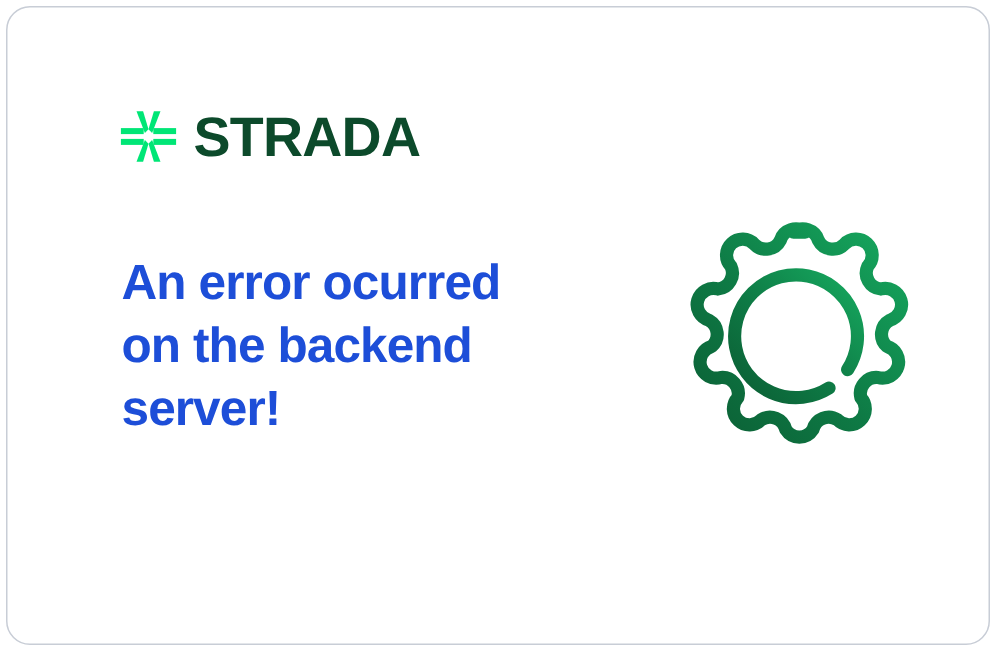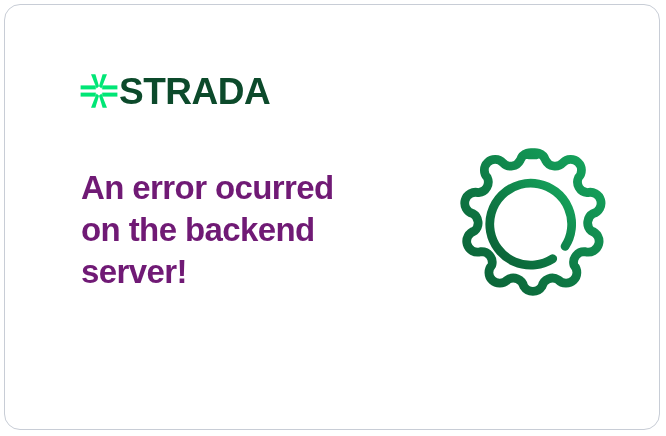--- a/index.html
+++ b/index.html
@@ -27,20 +27,21 @@
     overflow: hidden;
   }
 
   
   #brand-lockup {
     position: absolute;
     left: 74px;
     top: 66px;
     display: flex;
     align-items: center;
+    gap: 10px;
   }
   #brand-mark {
     display: block;
     width: 40px;
     height: 40px;
     flex: 0 0 auto;
   }
   #brand-wordmark {
     font-size: 37px;
     font-weight: bold;
@@ -55,21 +56,21 @@
   #error-message {
     position: absolute;
     left: 76px;
     top: 162px;
     width: 300px;
     margin: 0;
     font-size: 33px;
     font-weight: bold;
     line-height: 1.28;
     letter-spacing: -0.6px;
-    color: #701a75;
+    color: #1d4ed8;
   }
 
   
   #gear-illustration {
     position: absolute;
     left: 446px;
     top: 141px;
     width: 156px;
     height: 156px;
     display: block;

